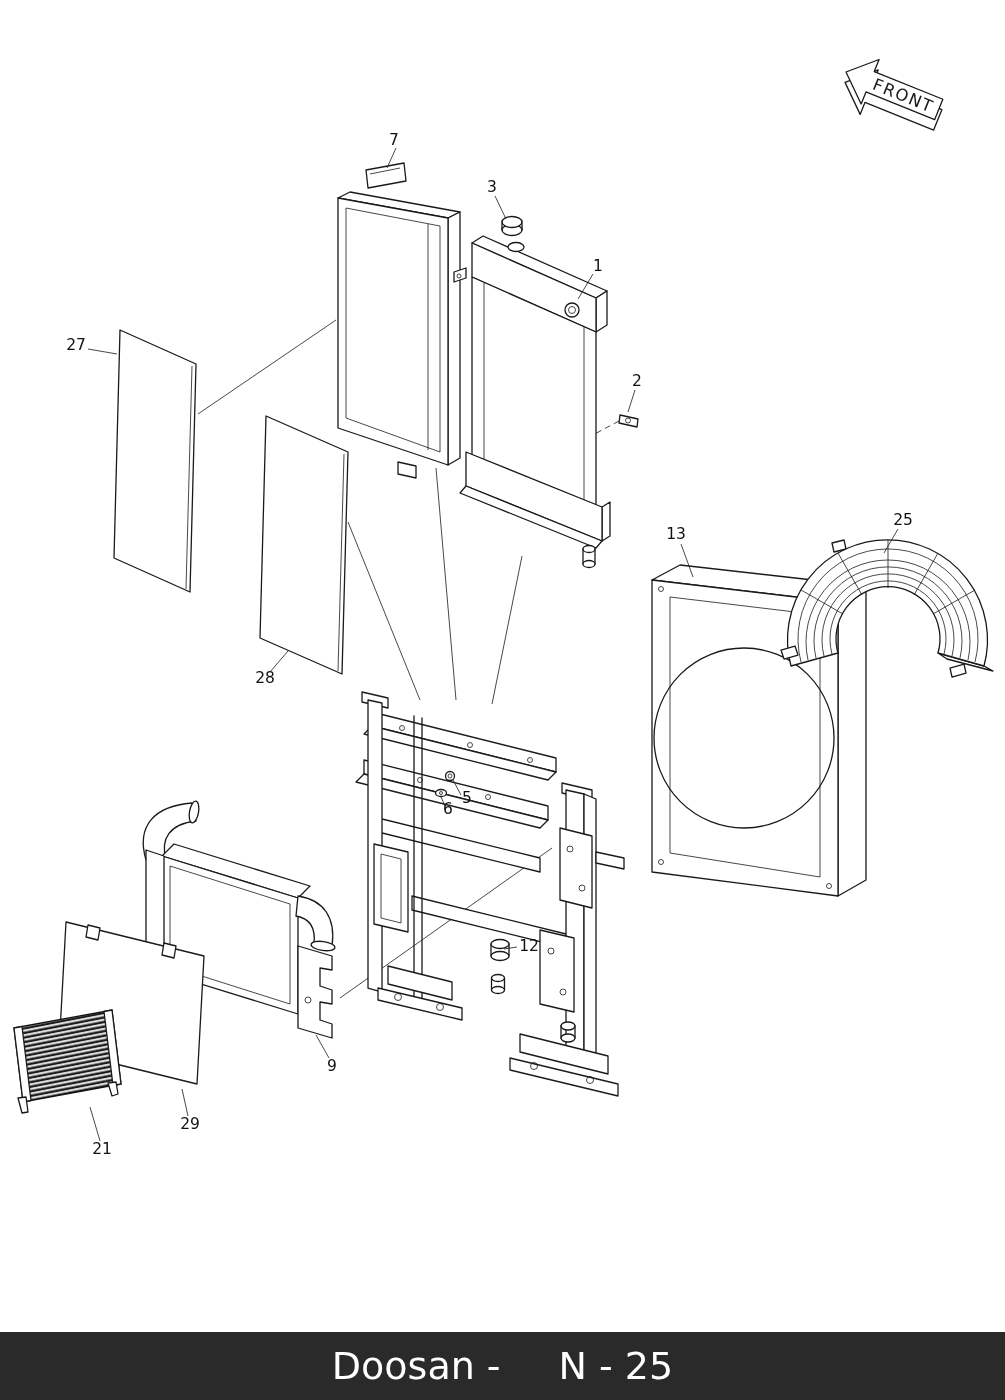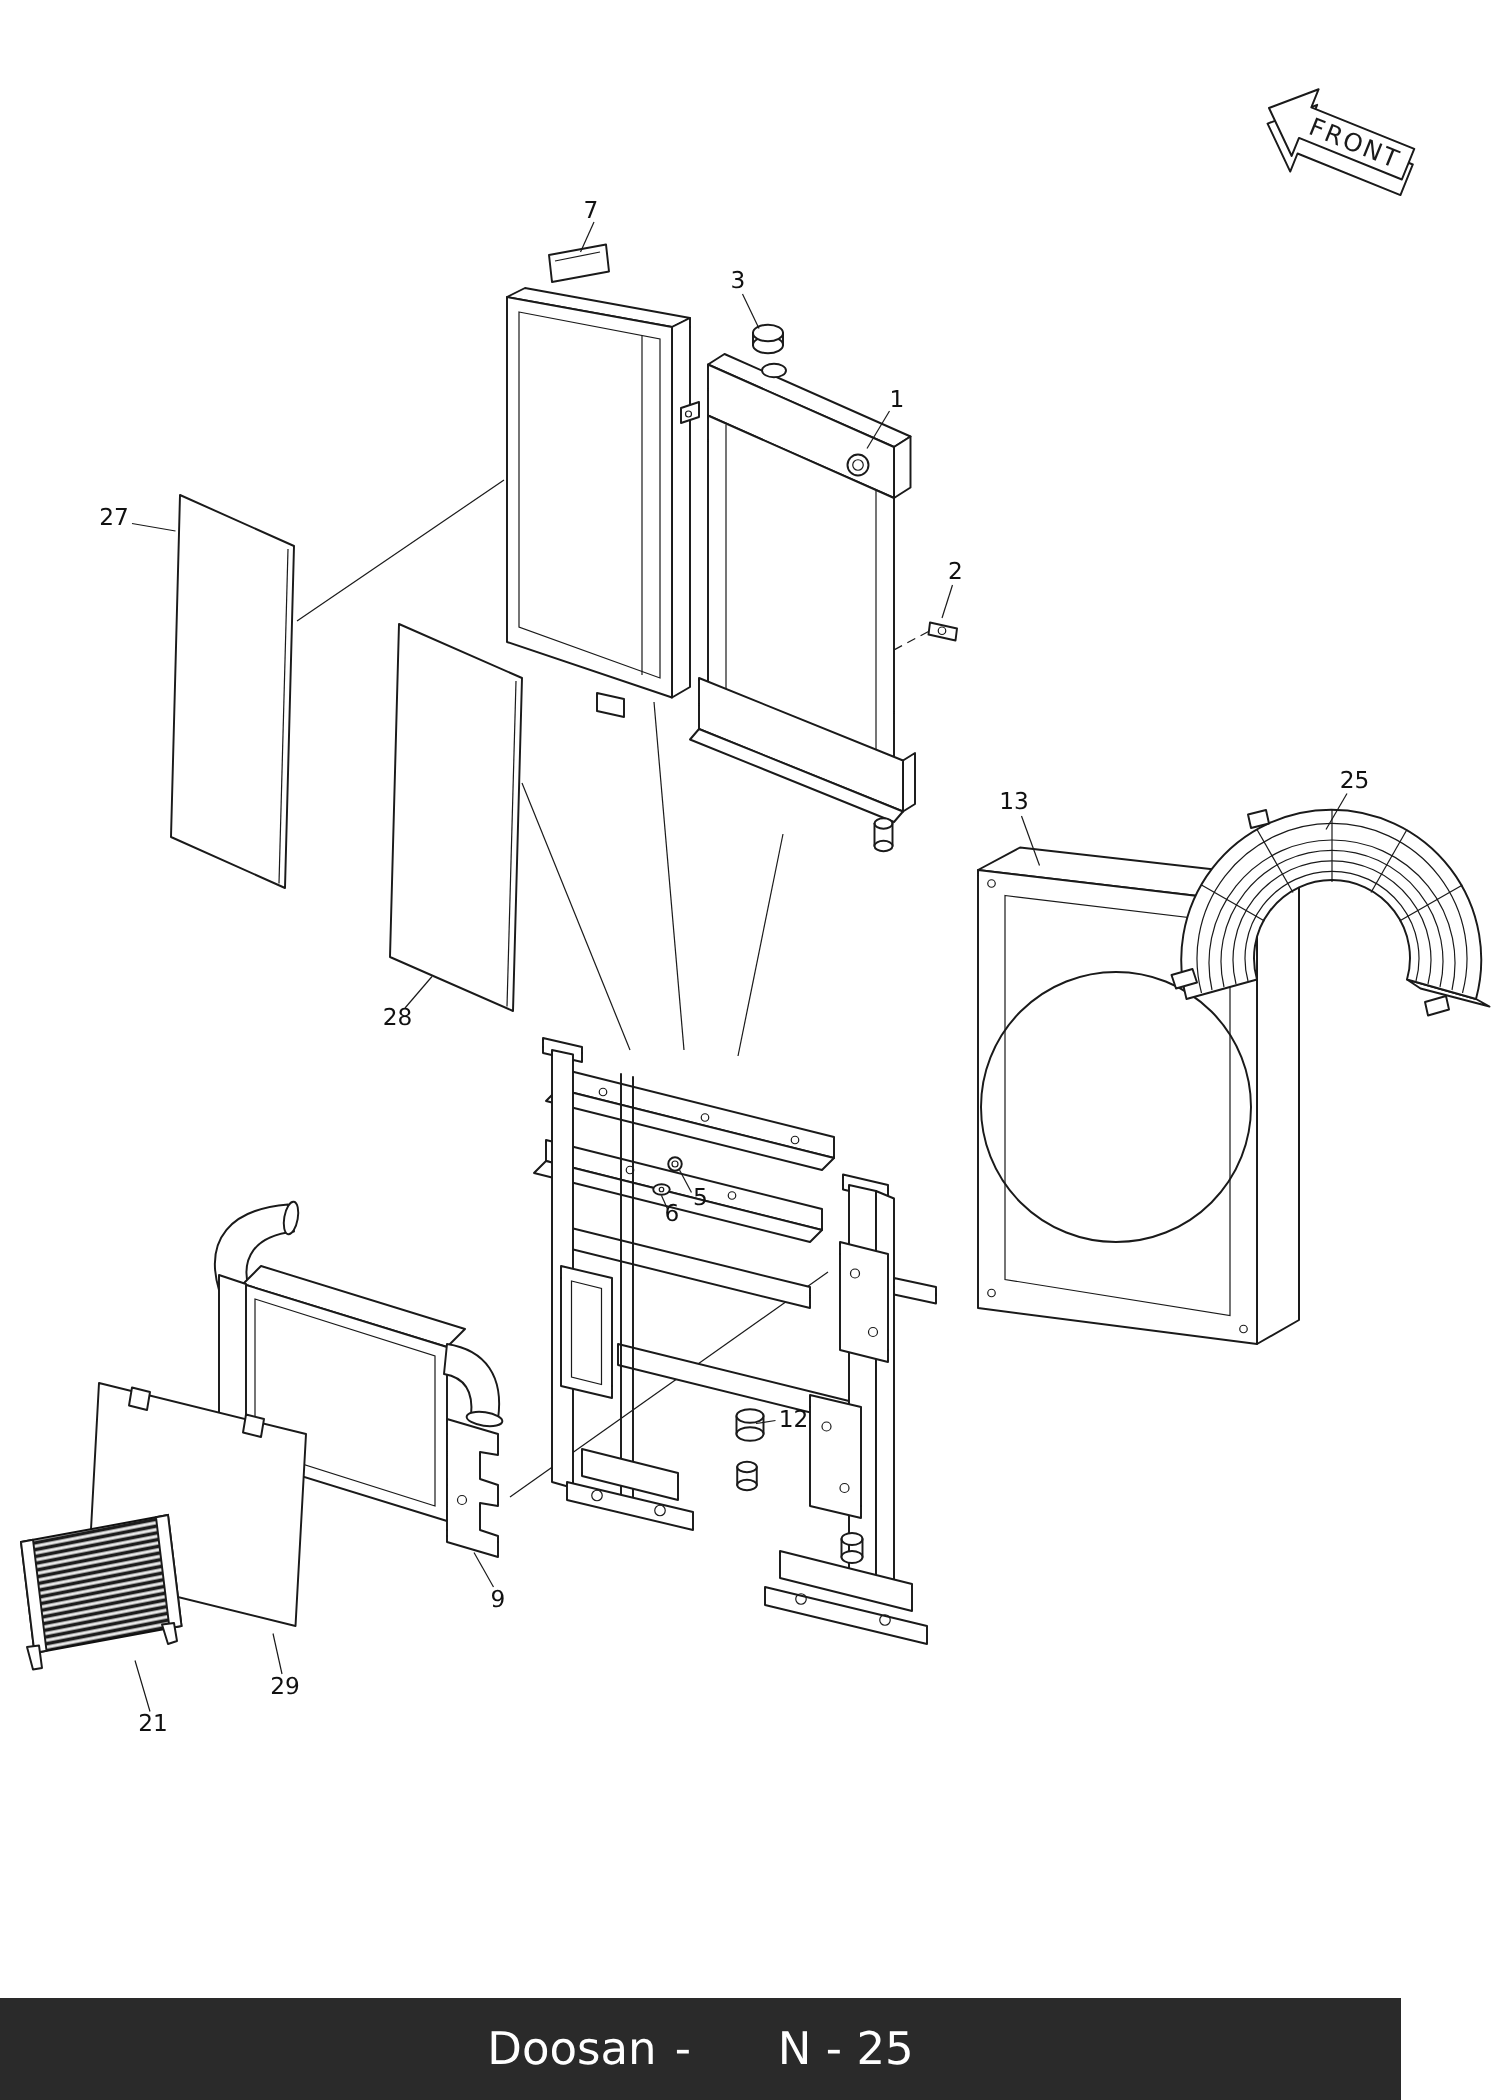--- a/index.html
+++ b/index.html
@@ -5,22 +5,22 @@
   html,body{margin:0;padding:0;background:#ffffff}
   .page{position:relative;width:1005px;height:1400px;background:#fff;overflow:hidden;
         font-family:"DejaVu Sans","Liberation Sans",sans-serif}
   .diagram-svg{position:absolute;left:0;top:0}
   .ln{fill:none;stroke:#1a1a1a;stroke-width:1.3;stroke-linejoin:round;stroke-linecap:round}
   .fw{fill:#ffffff;stroke:#1a1a1a;stroke-width:1.3;stroke-linejoin:round}
   .thin{fill:none;stroke:#1a1a1a;stroke-width:0.8}
   .dash{stroke-dasharray:6 4}
   .callout{font-size:15.5px;fill:#111;text-anchor:middle;font-family:"DejaVu Sans","Liberation Sans",sans-serif}
   .front-text{font-size:16.5px;letter-spacing:1.5px;fill:#1a1a1a}
-  .footer{position:absolute;left:0;bottom:0;width:934px;height:68px;background:#2a2a2a;
-          display:flex;align-items:center;justify-content:center;color:#fff;font-size:30px}
+  .footer{position:absolute;left:0;bottom:0;width:1005px;height:68px;background:#2a2a2a;
+          display:flex;align-items:center;justify-content:center;color:#fff;font-size:38px}
   .footer .grp{display:flex;gap:12px}
   .footer .page-ref{margin-left:58px}
 </style>
 </head>
 <body>
 
 <div class="page">
 
 <svg class="diagram-svg" width="1005" height="1332" viewBox="0 0 1005 1332">
 

